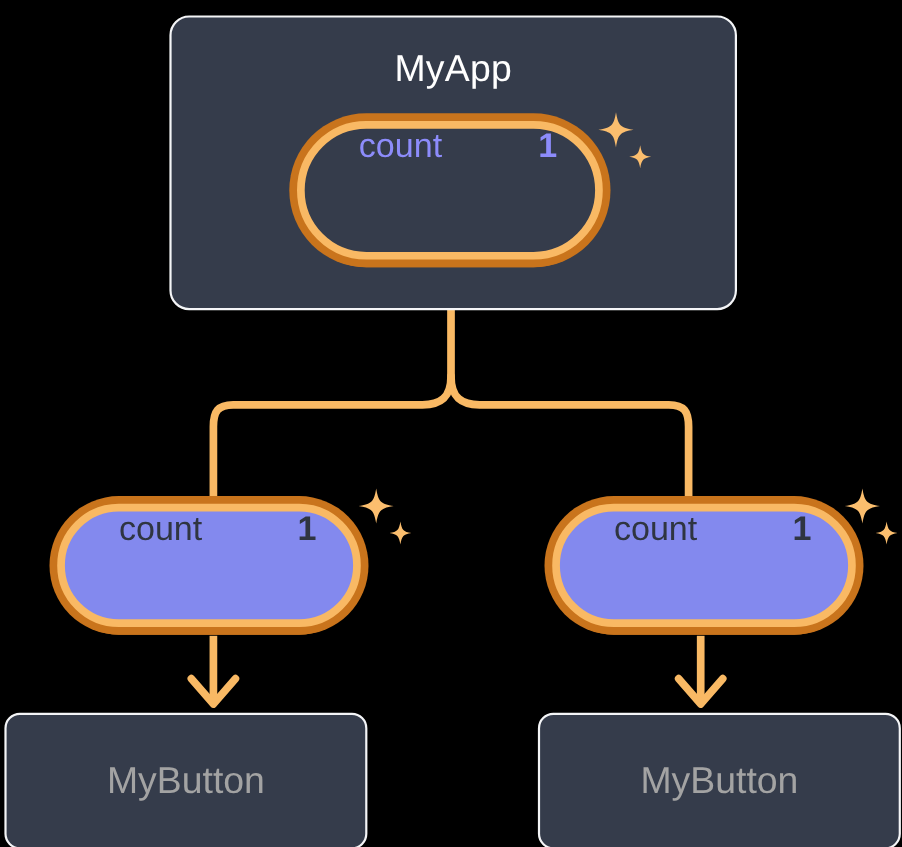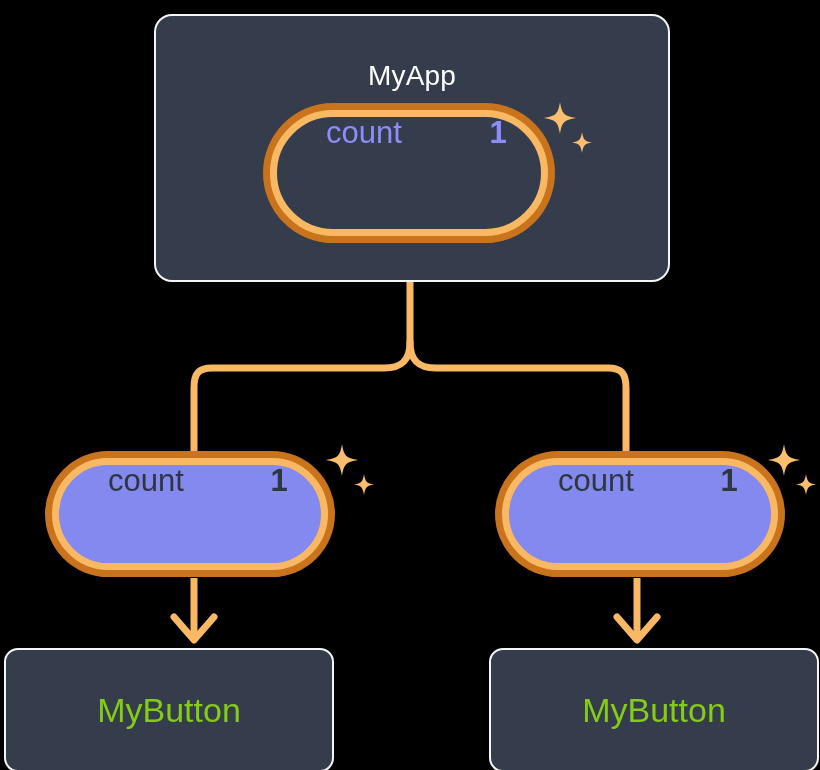--- a/index.html
+++ b/index.html
@@ -44,38 +44,38 @@
   }
   #card-myapp {
     left: 154px;
     top: 14px;
     width: 516px;
     height: 268px;
     border-radius: 18px;
   }
   .card-title {
     color: #ffffff;
-    font-size: 28px;
+    font-size: 34px;
     line-height: 1;
     letter-spacing: 0.2px;
-    margin-top: 46px;
+    margin-top: 30px;
     font-weight: 400;
     white-space: nowrap;
   }
   .leaf-card {
     width: 330px;
     height: 124px;
     justify-content: center;
     border-radius: 14px;
     border-width: 2px;
   }
   #card-mybutton-left  { left: 4px;   top: 648px; }
   #card-mybutton-right { left: 489px; top: 648px; }
   .leaf-title {
-    color: #84cc16;
+    color: #a3a3a3;
     font-size: 34px;
     line-height: 1;
     font-weight: 400;
     white-space: nowrap;
   }
 
   
   .pill-wrap {
     position: absolute;
   }

